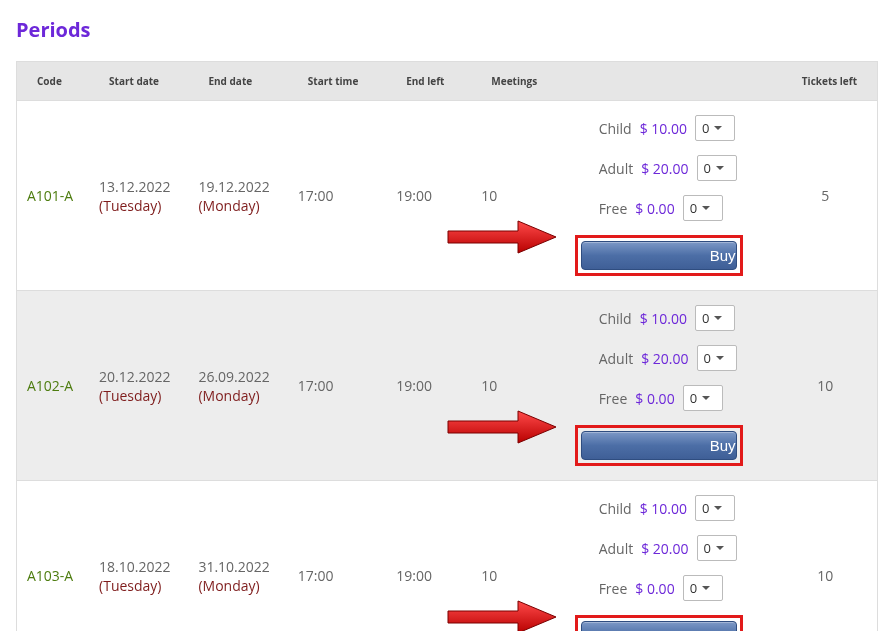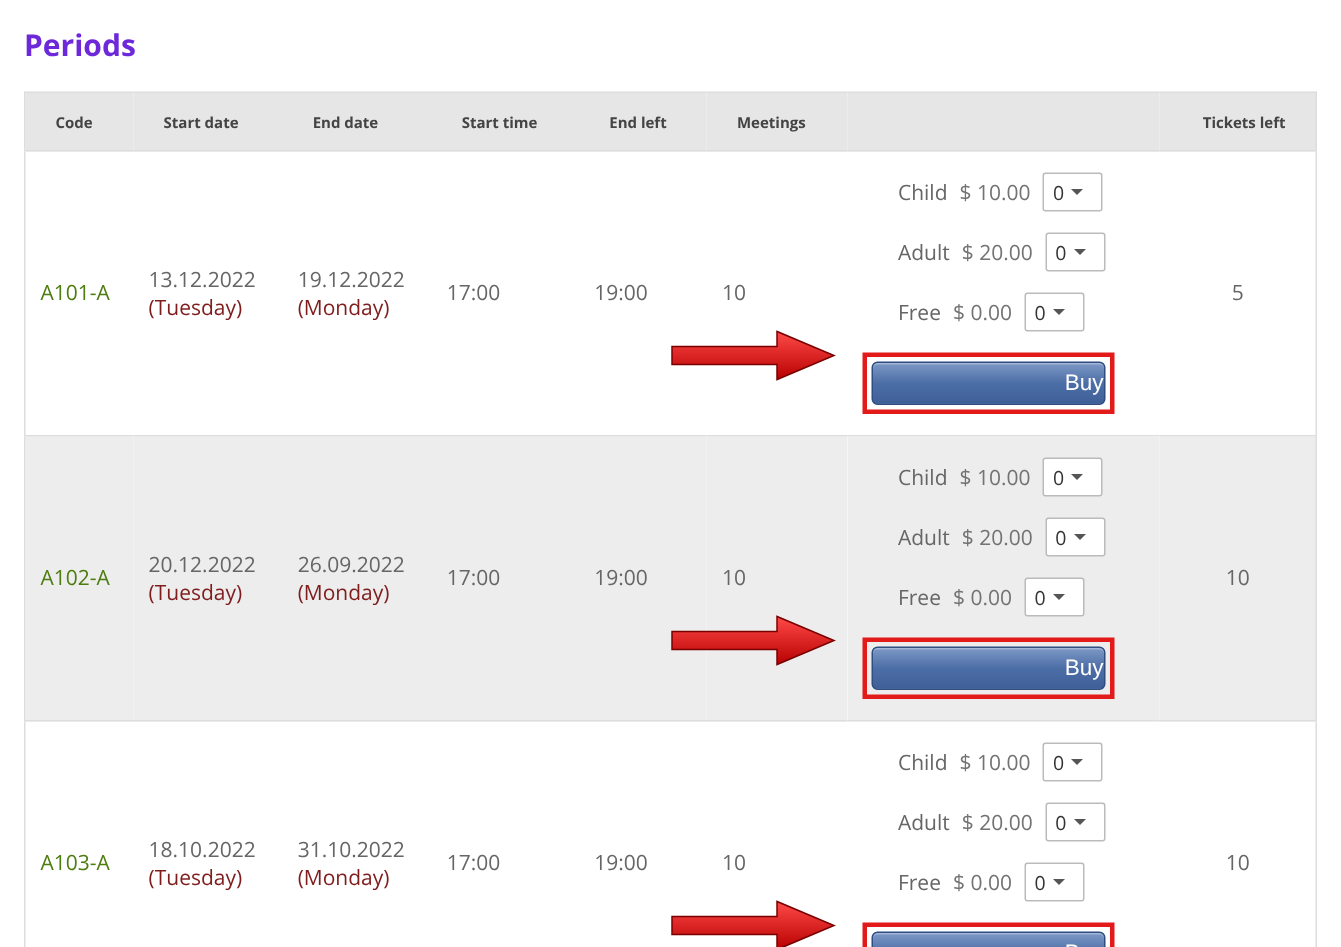--- a/index.html
+++ b/index.html
@@ -51,21 +51,21 @@
       padding-right: 14px;
     }
     .price-row {
       display: flex;
       align-items: center;
       gap: 8px;
       margin-bottom: 14px;
       margin-left: 24px;
     }
     .price-row .plabel { color: #666; }
-    .price-row .pamount { color: #737373; }
+    .price-row .pamount { color: #6d28d9; }
     .qty-select {
       border: 1px solid #bbb;
       border-radius: 2px;
       background: #fff;
       height: 26px;
       cursor: pointer;
       display: inline-flex;
       align-items: center;
       padding: 0 4px;
       gap: 4px;

